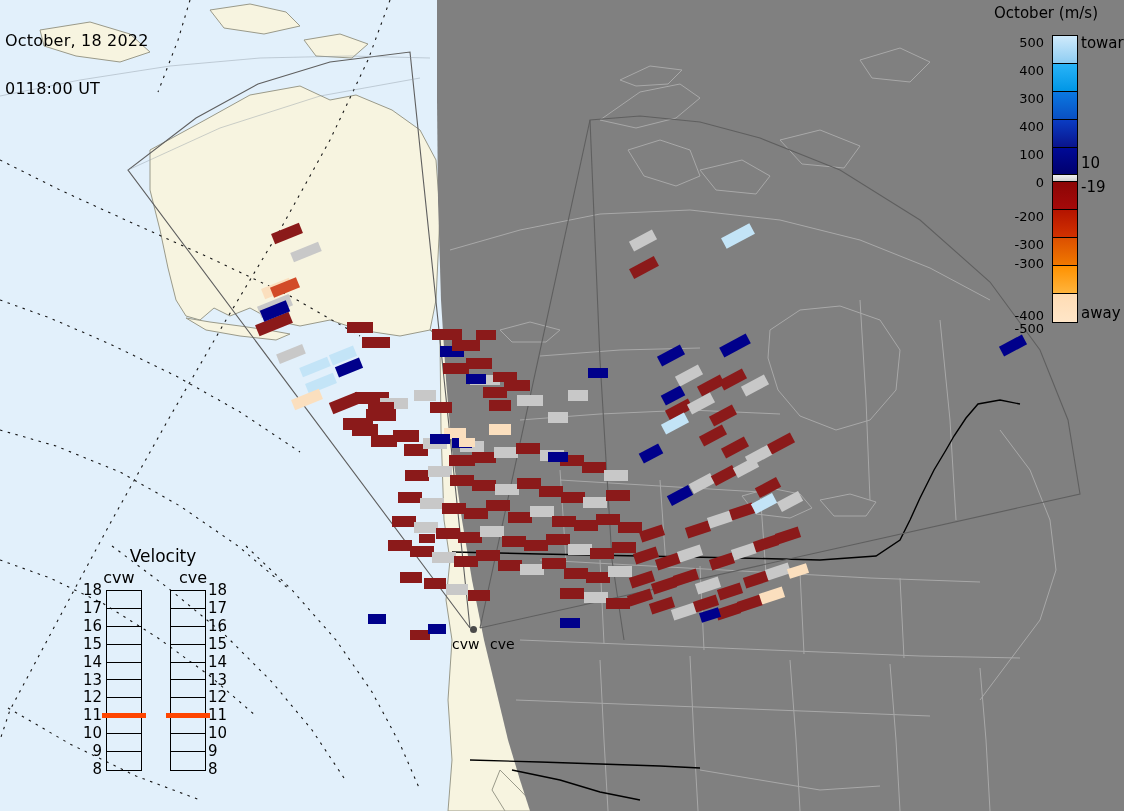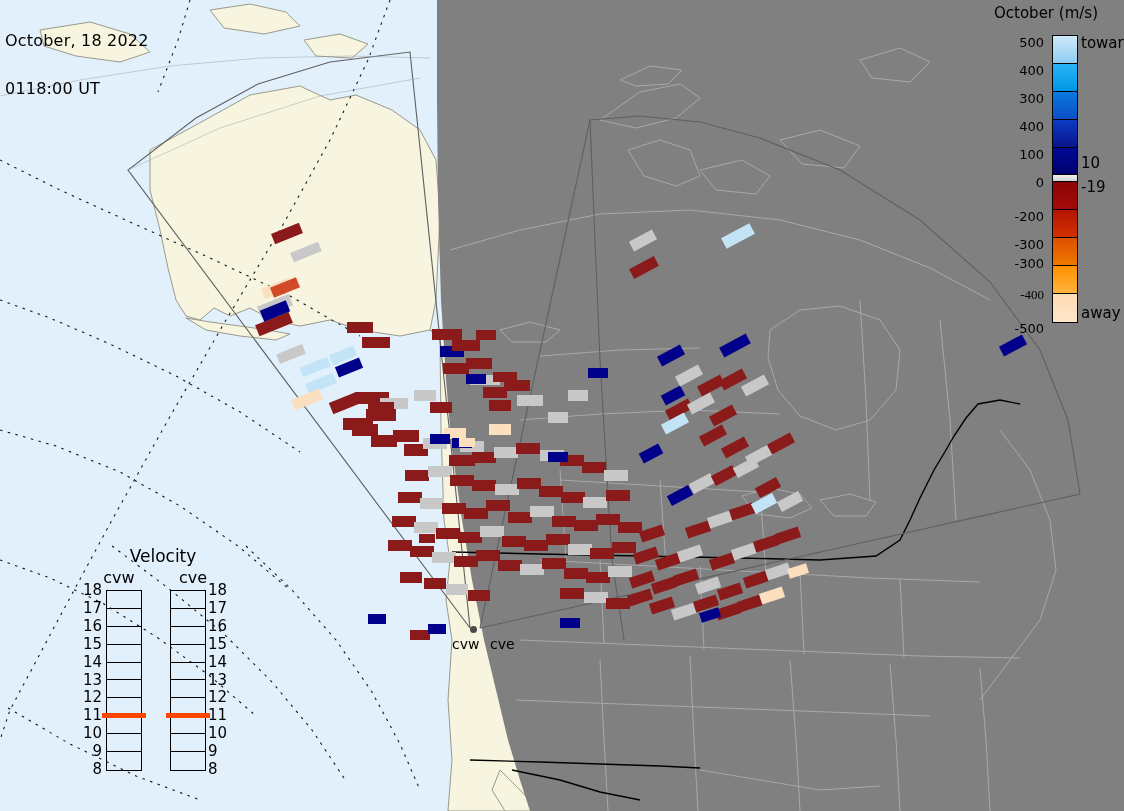--- a/index.html
+++ b/index.html
@@ -377,21 +377,21 @@
     <div id="cb-ticks">
         <div class="cb-tick" style="top: 7px;">500</div>
         <div class="cb-tick" style="top: 34.9px;">400</div>
         <div class="cb-tick" style="top: 62.8px;">300</div>
         <div class="cb-tick" style="top: 90.7px;">400</div>
         <div class="cb-tick" style="top: 118.6px;">100</div>
         <div class="cb-tick" style="top: 146.5px;">0</div>
         <div class="cb-tick" style="top: 181.4px;">-200</div>
         <div class="cb-tick" style="top: 209.3px;">-300</div>
         <div class="cb-tick" style="top: 228px;">-300</div>
-        <div class="cb-tick" style="top: 259px; font-family: Liberation Serif, serif;">-400</div>
+        <div class="cb-tick" style="top: 280px;">-400</div>
         <div class="cb-tick" style="top: 293px;">-500</div>
       </div>
     <div id="cb-side">
       <div class="cb-side-lab" style="top:6px">toward</div>
       <div class="cb-side-lab" style="top:126px">10</div>
       <div class="cb-side-lab" style="top:150px">-19</div>
       <div class="cb-side-lab" style="top:276px">away</div>
     </div>
   </div>
 

